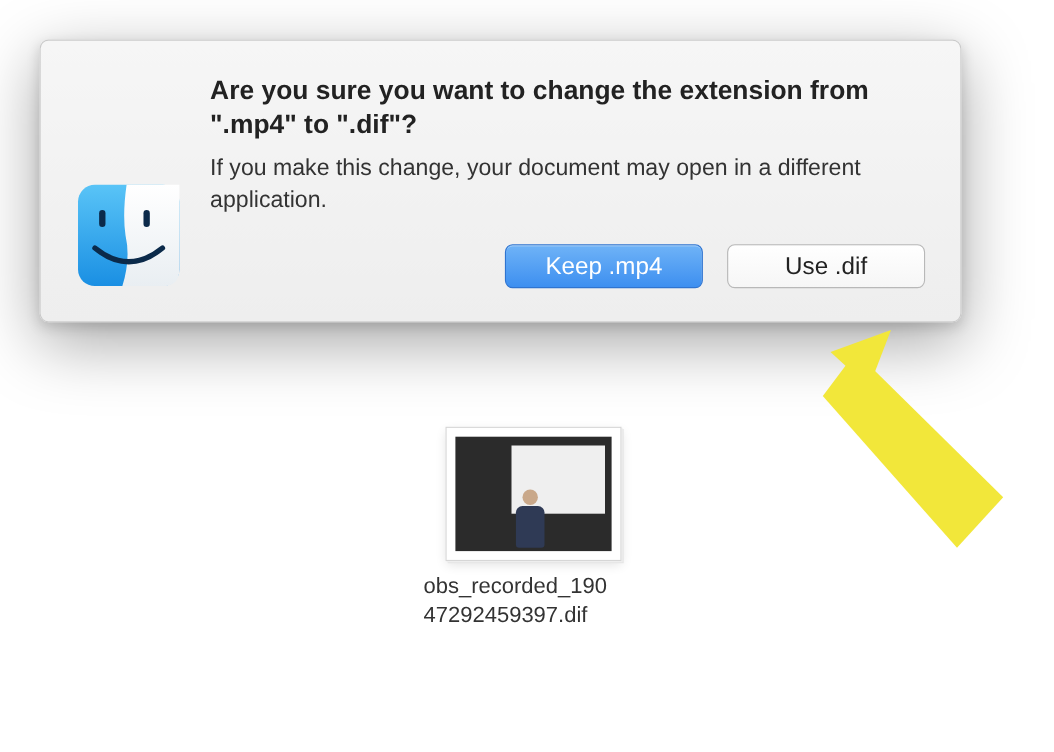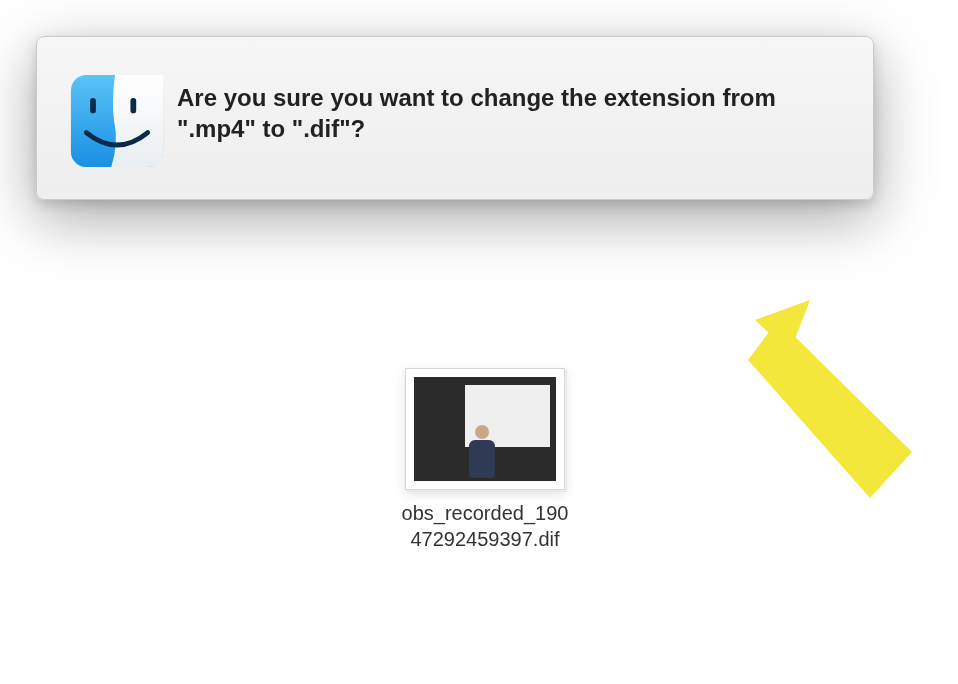--- a/index.html
+++ b/index.html
@@ -21,22 +21,22 @@
       left: 36px;
       width: 838px;
       background: linear-gradient(to bottom, #f6f6f6, #eeeeee);
       border: 1px solid #c9c9c9;
       border-radius: 8px;
       box-shadow: 0 18px 60px rgba(0,0,0,0.35), 0 4px 12px rgba(0,0,0,0.15);
       padding: 30px 32px 30px 32px;
     }
     .dialog-content {
       display: flex;
-      align-items: center;
-      gap: 12px;
+      align-items: flex-end;
+      gap: 26px;
     }
     .finder-icon {
       width: 96px;
       height: 96px;
       flex-shrink: 0;
       margin-top: 6px;
     }
     .dialog-text {
       flex: 1;
     }
@@ -73,24 +73,23 @@
       border: 1px solid #2f74d0;
       color: #ffffff;
       box-shadow: inset 0 1px 0 rgba(255,255,255,0.3);
     }
     .btn-secondary {
       background: linear-gradient(to bottom, #ffffff, #f6f6f6);
       color: #222;
     }
     .file-item {
       position: absolute;
-      top: 368px;
+      top: 388px;
       left: 385px;
       width: 200px;
-      text-align: center;
     }
     .file-thumb-wrap {
       width: 160px;
       height: 122px;
       margin: 0 auto;
       background: #ffffff;
       border: 1px solid #d6d6d6;
       box-shadow: 1px 1px 0 #eee, 2px 2px 0 #e6e6e6, 0 4px 10px rgba(0,0,0,0.12);
       padding: 8px;
       display: flex;
@@ -166,20 +165,25 @@
         </defs>
         <rect x="2" y="2" width="96" height="96" rx="16" fill="url(#gLeft)"></rect>
         <path d="M48,2 L98,2 Q98,2 98,18 L98,82 Q98,98 82,98 L44,98 Q52,72 47,50 Q44,30 48,2 Z" fill="url(#gRight)"></path>
         <rect x="22" y="26" width="6" height="16" rx="3" fill="#0b2a4a"></rect>
         <rect x="64" y="26" width="6" height="16" rx="3" fill="#0b2a4a"></rect>
         <path d="M18,62 Q50,88 82,62" stroke="#0b2a4a" stroke-width="5" fill="none" stroke-linecap="round"></path>
       </svg>
     </div>
     <div class="dialog-text">
       <div class="dialog-title">Are you sure you want to change the extension from ".mp4" to ".dif"?</div>
+      <div class="dialog-message">If you make this change, your document may open in a different application.</div>
+      <div class="button-row">
+        <button class="btn btn-primary">Keep .mp4</button>
+        <button class="btn btn-secondary">Use .dif</button>
+      </div>
     </div>
   </div>
 </div>
 
 <div class="file-item">
   <div class="file-thumb-wrap">
     <div class="file-thumb">
       <div class="wall"></div>
       <div class="person">
         <div class="head"></div>

